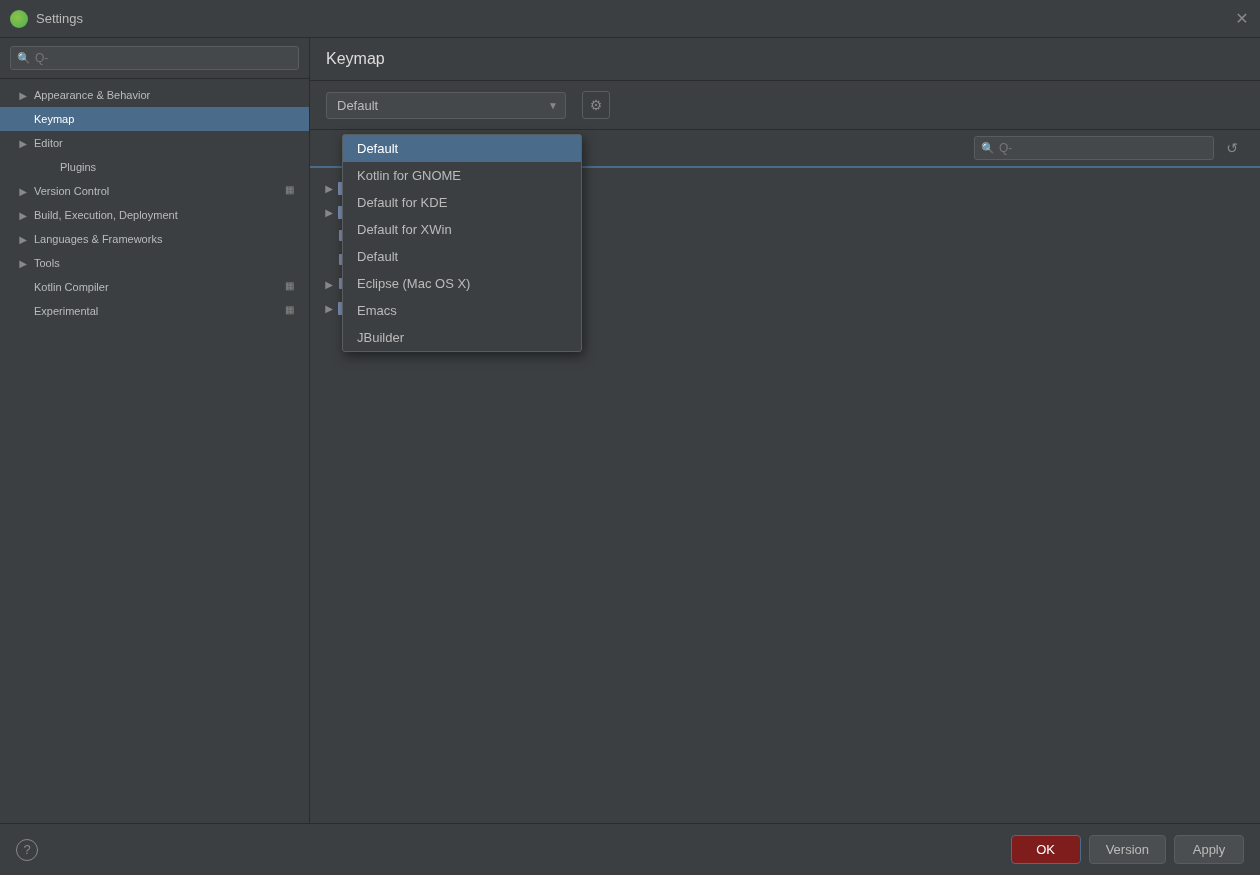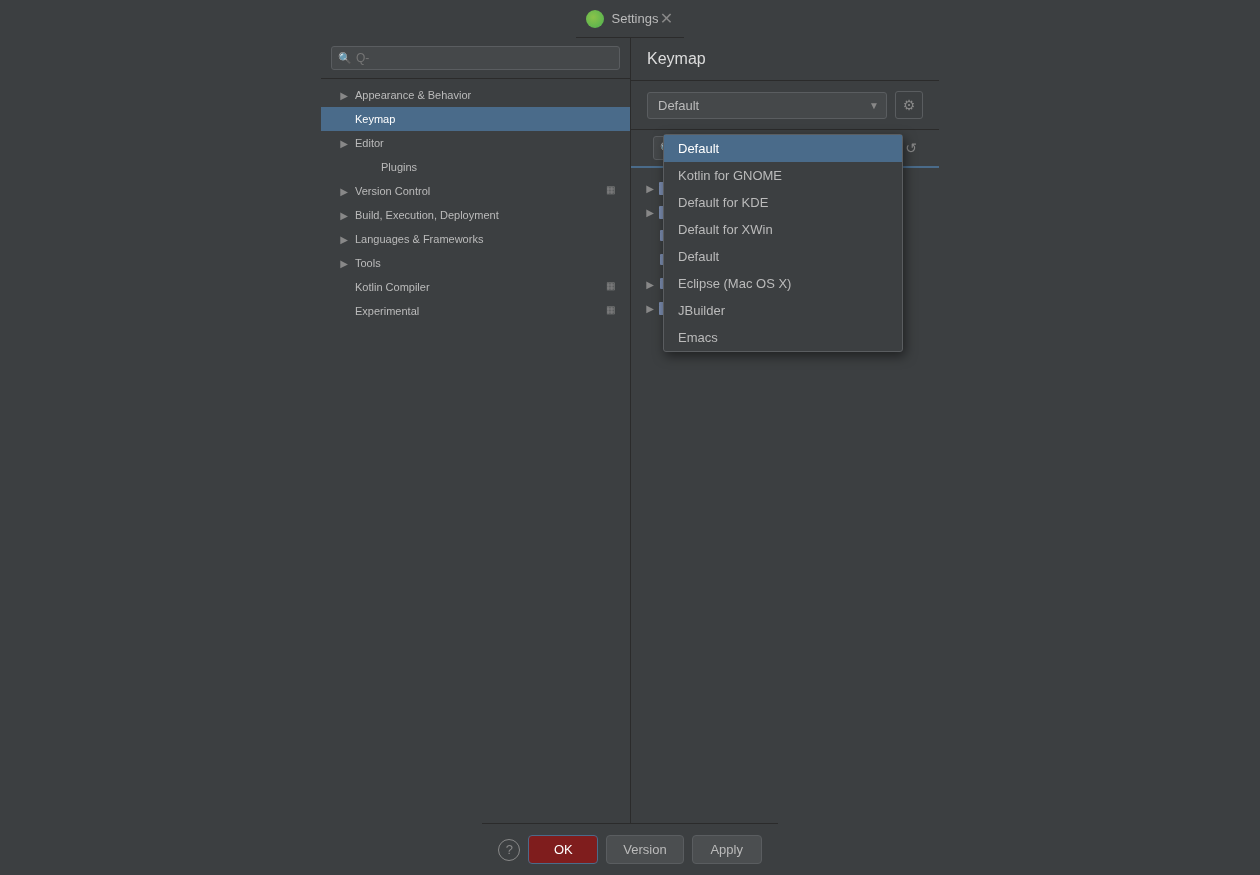--- a/index.html
+++ b/index.html
@@ -11,21 +11,20 @@
       font-size: 13px;
       color: #bbbbbb;
       overflow: hidden;
     }
     .window {
       width: 1260px;
       height: 875px;
       background: #3c3f41;
       display: flex;
       flex-direction: column;
-      align-items: center;
     }
     .titlebar {
       height: 38px;
       background: #3c3f41;
       display: flex;
       align-items: center;
       padding: 0 10px;
       border-bottom: 1px solid #2b2b2b;
       flex-shrink: 0;
     }
@@ -142,21 +141,21 @@
       border-bottom: 1px solid #2b2b2b;
     }
     .main-title {
       font-size: 16px;
       color: #dddddd;
       font-weight: 500;
     }
     .keymap-controls {
       display: flex;
       align-items: center;
-      gap: 8px;
+      gap: 16px;
       padding: 10px 16px;
       border-bottom: 1px solid #2b2b2b;
       position: relative;
       z-index: 10;
     }
     .keymap-select-wrapper {
       position: relative;
     }
     .keymap-select {
       appearance: none;
@@ -423,22 +422,22 @@
           <div class="keymap-select" style="display:flex;align-items:center;padding:5px 28px 5px 10px;background:#45484a;border:1px solid #5a5d60;border-radius:3px;color:#bbbbbb;font-size:13px;cursor:pointer;width:240px;">Default</div>
           <span class="keymap-dropdown-arrow">▼</span>
 
           <div class="dropdown-overlay">
             <div class="dropdown-item selected">Default</div>
             <div class="dropdown-item">Kotlin for GNOME</div>
             <div class="dropdown-item">Default for KDE</div>
             <div class="dropdown-item">Default for XWin</div>
             <div class="dropdown-item">Default</div>
             <div class="dropdown-item">Eclipse (Mac OS X)</div>
+            <div class="dropdown-item">Emacs</div>
             <div class="dropdown-item">JBuilder</div>
-            <div class="dropdown-item">Emacs</div>
           </div>
         </div>
         <button class="keymap-gear-btn">⚙</button>
       </div>
 
       <div class="main-toolbar">
         <div class="search-box-right">
           <div class="search-right-wrapper">
             <span class="search-right-icon">🔍</span>
             <input class="search-right-input" type="text" placeholder="Q-" style="">

